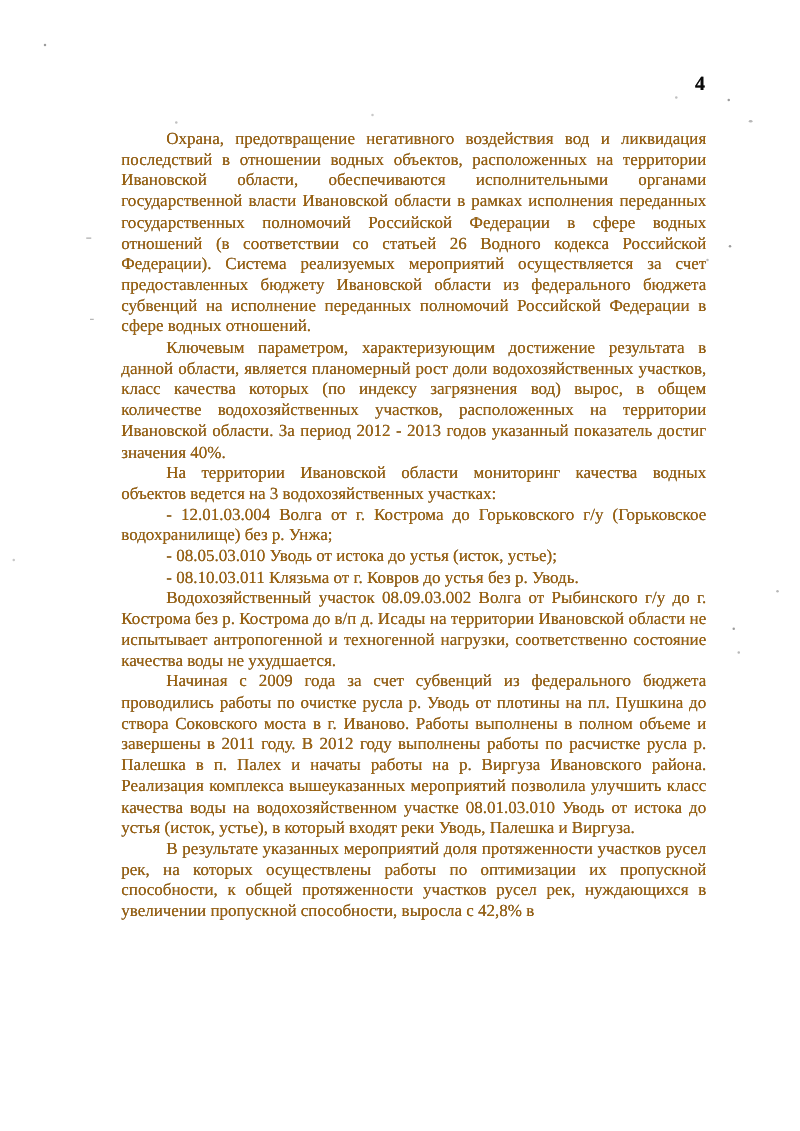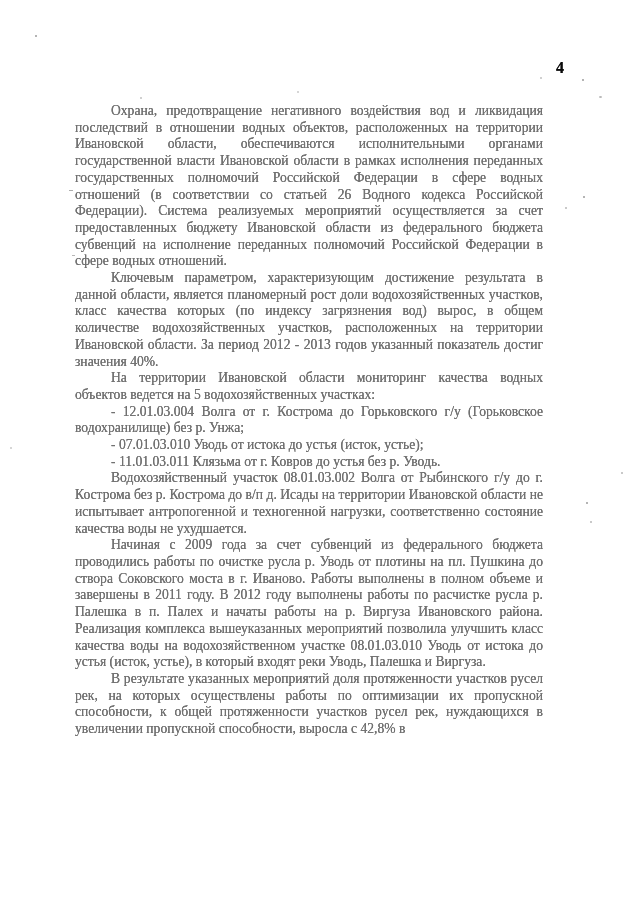--- a/index.html
+++ b/index.html
@@ -23,23 +23,23 @@
     width: 20px;
     text-align: center;
     font-size: 16px;
     font-weight: bold;
     color: #0a0a0a;
     text-shadow: 0 0 0.5px rgba(0,0,0,0.7);
   }
   .doc-body {
     position: absolute;
     top: 103px;
-    left: 75px;
+    left: 97px;
     width: 468px;
-    color: #737373;
+    color: #a16207;
     font-size: 13.6px;
     line-height: 16.7px;
     text-align: justify;
     text-shadow: 0 0 0.45px rgba(0,0,0,0.65);
   }
   .para {
     margin: 0;
     padding: 0;
     text-indent: 36px;
   }
@@ -70,25 +70,25 @@
 </head>
 <body>
 
 <div class="page">
 
   <div class="page-number">4</div>
 
   <div class="doc-body">
     <p class="para">Охрана, предотвращение негативного воздействия вод и ликвидация последствий в отношении водных объектов, расположенных на территории Ивановской области, обеспечиваются исполнительными органами государственной власти Ивановской области в рамках исполнения переданных государственных полномочий Российской Федерации в сфере водных отношений (в соответствии со статьей 26 Водного кодекса Российской Федерации). Система реализуемых мероприятий осуществляется за счет предоставленных бюджету Ивановской области из федерального бюджета субвенций на исполнение переданных полномочий Российской Федерации в сфере водных отношений.</p>
     <p class="para">Ключевым параметром, характеризующим достижение результата в данной области, является планомерный рост доли водохозяйственных участков, класс качества которых (по индексу загрязнения вод) вырос, в общем количестве водохозяйственных участков, расположенных на территории Ивановской области. За период 2012 - 2013 годов указанный показатель достиг значения 40%.</p>
-    <p class="para">На территории Ивановской области мониторинг качества водных объектов ведется на 5 водохозяйственных участках:</p>
+    <p class="para">На территории Ивановской области мониторинг качества водных объектов ведется на 3 водохозяйственных участках:</p>
     <p class="para">- 12.01.03.004 Волга от г. Кострома до Горьковского г/у (Горьковское водохранилище) без р. Унжа;</p>
-    <p class="para">- 07.01.03.010 Уводь от истока до устья (исток, устье);</p>
-    <p class="para">- 11.01.03.011 Клязьма от г. Ковров до устья без р. Уводь.</p>
-    <p class="para">Водохозяйственный участок 08.01.03.002 Волга от Рыбинского г/у до г. Кострома без р. Кострома до в/п д. Исады на территории Ивановской области не испытывает антропогенной и техногенной нагрузки, соответственно состояние качества воды не ухудшается.</p>
+    <p class="para">- 08.05.03.010 Уводь от истока до устья (исток, устье);</p>
+    <p class="para">- 08.10.03.011 Клязьма от г. Ковров до устья без р. Уводь.</p>
+    <p class="para">Водохозяйственный участок 08.09.03.002 Волга от Рыбинского г/у до г. Кострома без р. Кострома до в/п д. Исады на территории Ивановской области не испытывает антропогенной и техногенной нагрузки, соответственно состояние качества воды не ухудшается.</p>
     <p class="para">Начиная с 2009 года за счет субвенций из федерального бюджета проводились работы по очистке русла р. Уводь от плотины на пл. Пушкина до створа Соковского моста в г. Иваново. Работы выполнены в полном объеме и завершены в 2011 году. В 2012 году выполнены работы по расчистке русла р. Палешка в п. Палех и начаты работы на р. Виргуза Ивановского района. Реализация комплекса вышеуказанных мероприятий позволила улучшить класс качества воды на водохозяйственном участке 08.01.03.010 Уводь от истока до устья (исток, устье), в который входят реки Уводь, Палешка и Виргуза.</p>
     <p class="para">В результате указанных мероприятий доля протяженности участков русел рек, на которых осуществлены работы по оптимизации их пропускной способности, к общей протяженности участков русел рек, нуждающихся в увеличении пропускной способности, выросла с 42,8% в</p>
   </div>
 
   <i class="speck s1"></i>
   <i class="speck s2"></i>
   <i class="speck s3"></i>
   <i class="speck s4"></i>
   <i class="speck s5"></i>
   <i class="speck s6"></i>

